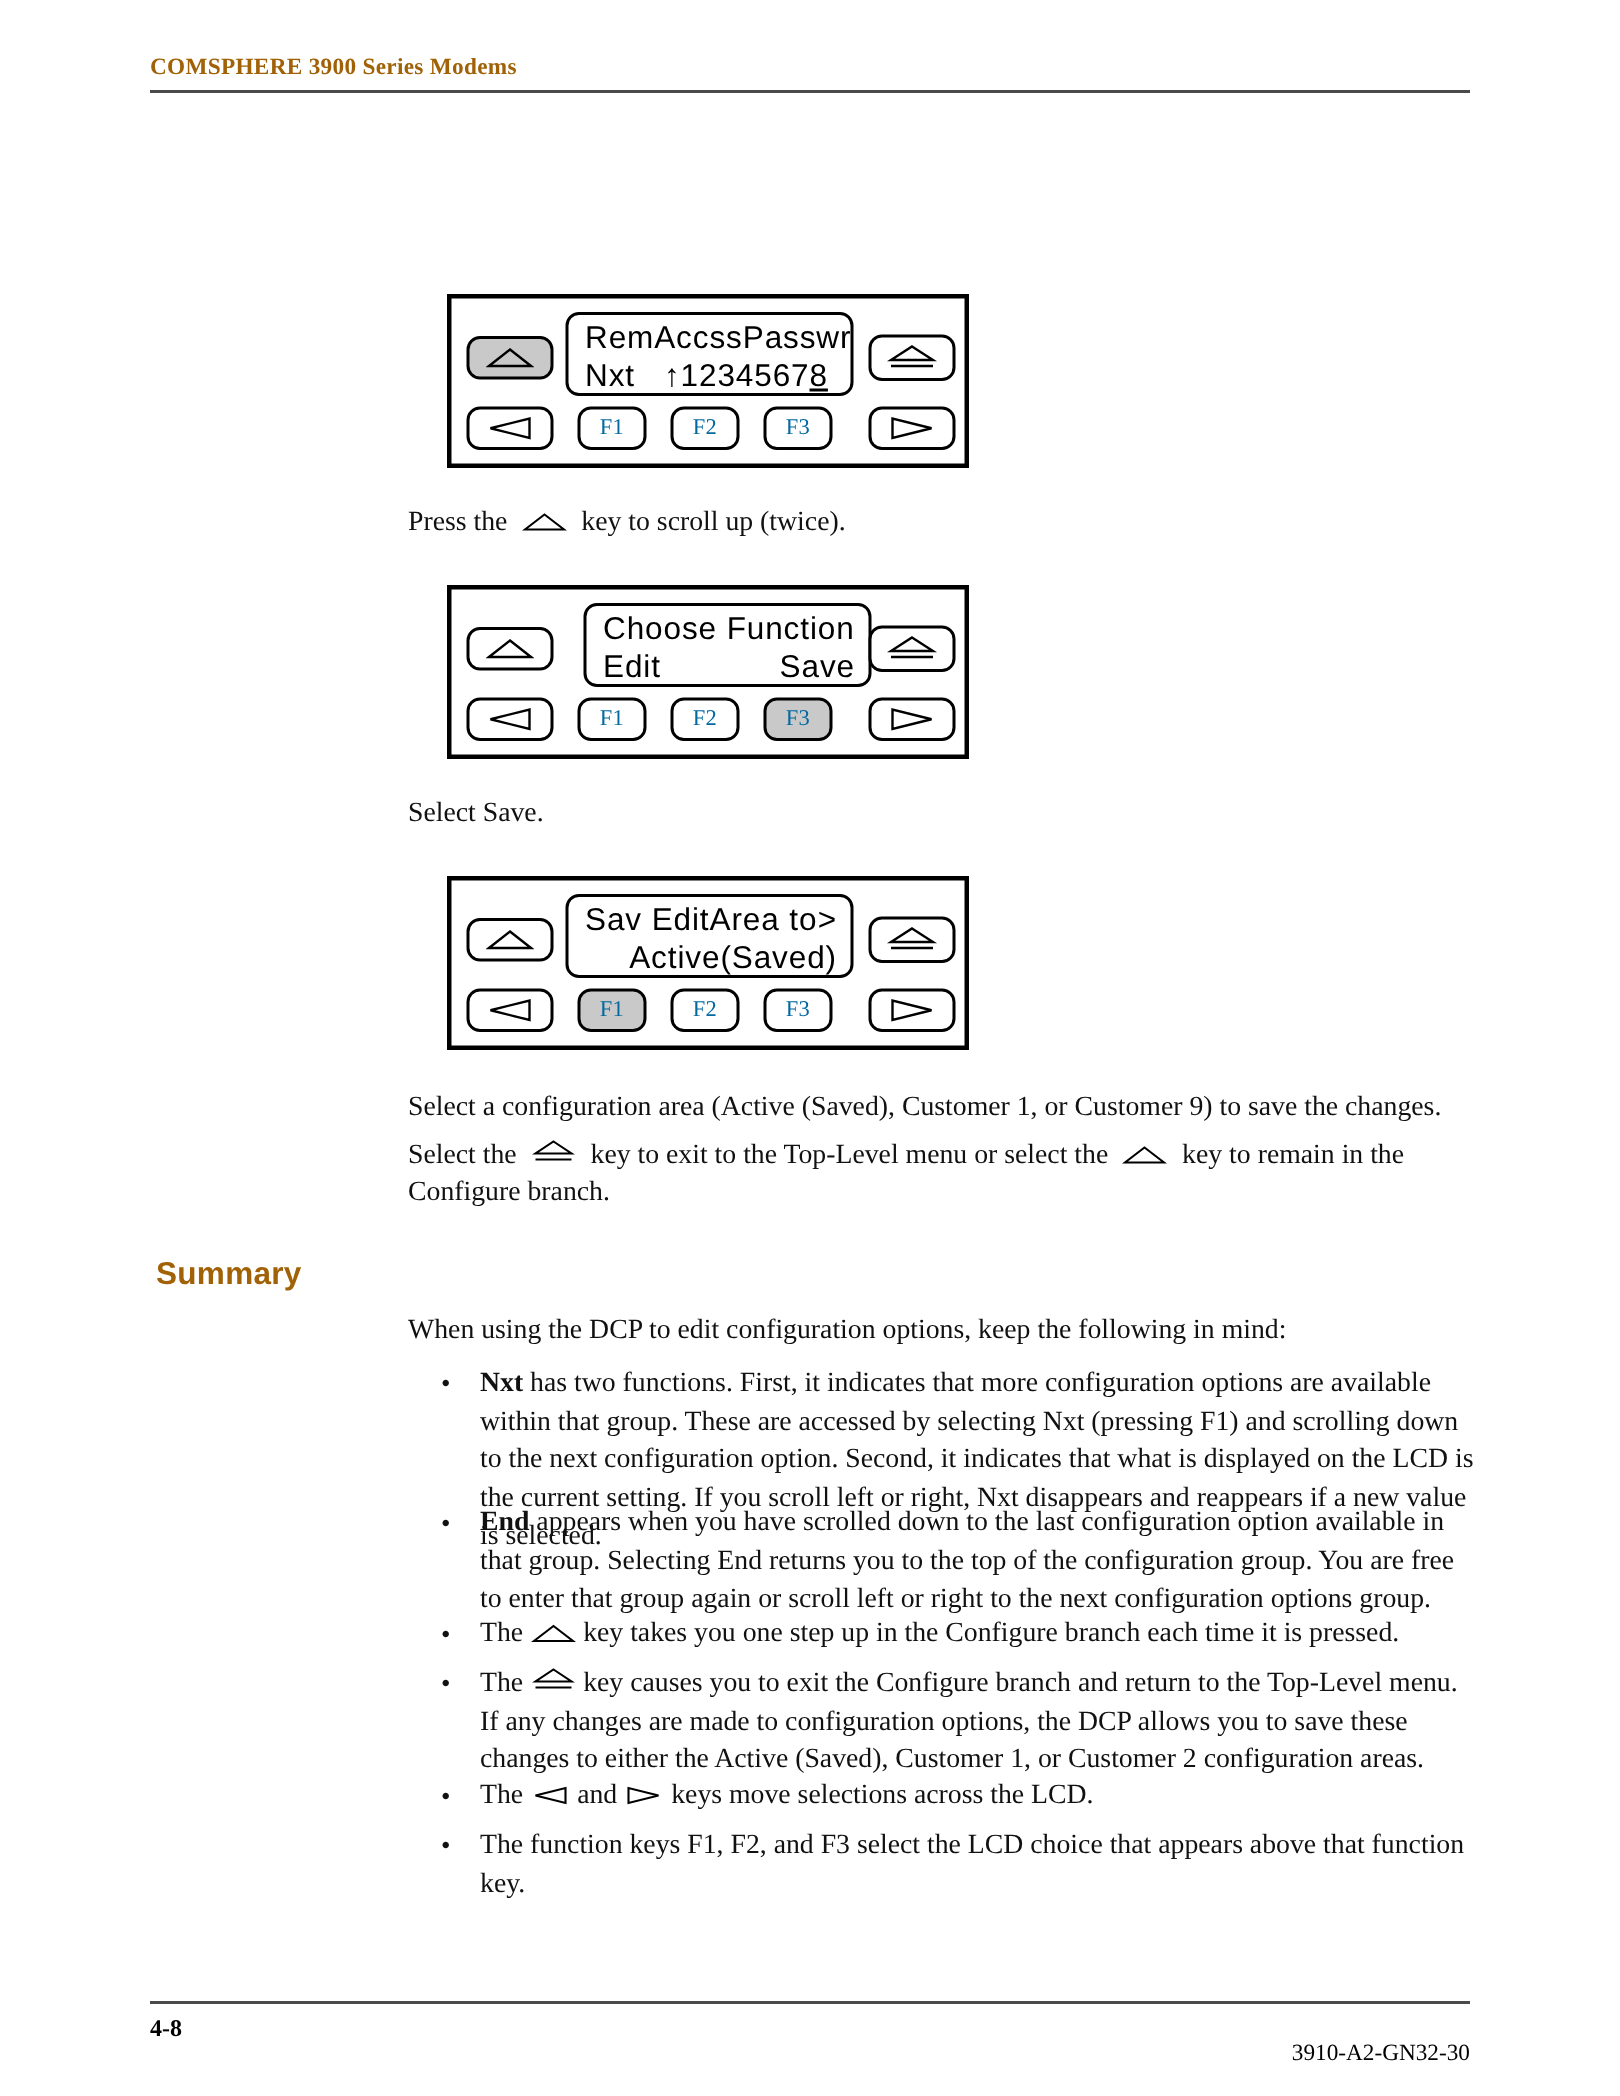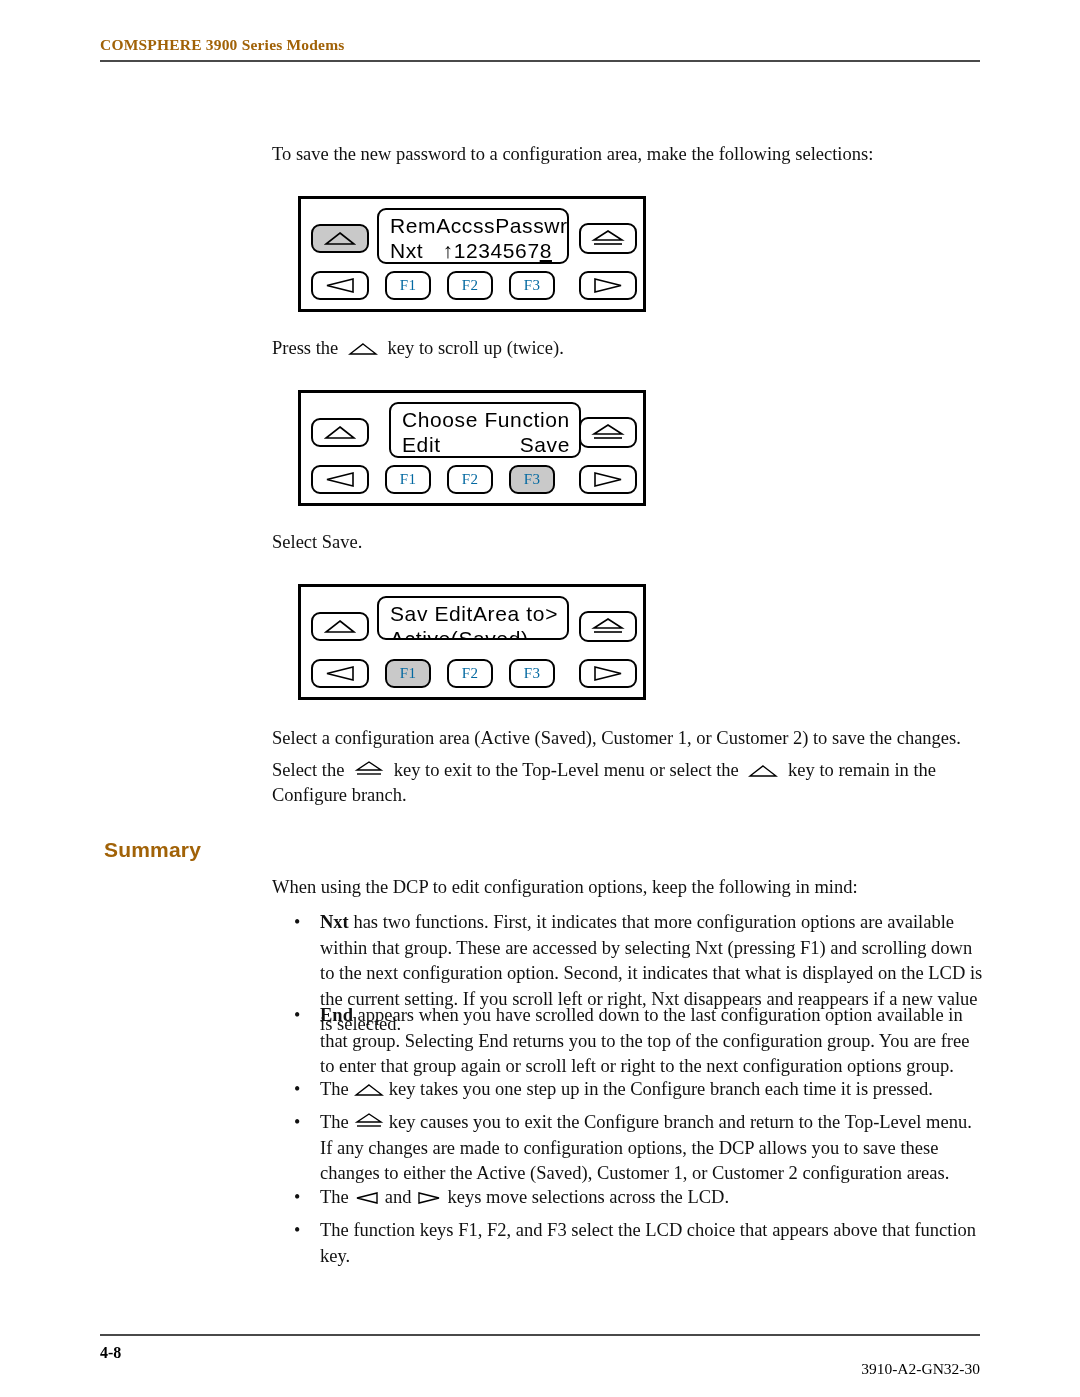--- a/index.html
+++ b/index.html
@@ -187,21 +187,20 @@
 </head>
 <body>
 
 <div class="page">
 
   <div class="header">
     <div class="header-title">COMSPHERE 3900 Series Modems</div>
     <div class="header-rule"></div>
   </div>
 
-  <div class="body-text indent-1" style="top:142px;">To save the new password to a configuration area, make the following selections:</div>
 
   <div class="dcp" style="left:298px; top:196px; width:348px; height:116px;">
     <div class="dcp-inner">
 
       <div class="lcd" style="left:76px; top:9px; width:192px; height:56px;">
         <div class="lcd-line">RemAccssPasswrd:</div>
         <div class="lcd-line"><span>Nxt   ↑1234567</span><span class="u">8</span></div>
       </div>
 
       <div class="key hl" style="left:10px; top:25px; width:58px; height:29px;">
@@ -306,21 +305,21 @@
       <div class="key hl" style="left:208px; top:72px; width:46px; height:29px;">
         <span class="key-label">F3</span>
       </div>
     </div>
   </div>
 
   <div class="body-text indent-1" style="top:530px;">Select Save.</div>
 
   <div class="dcp" style="left:298px; top:584px; width:348px; height:116px;">
     <div class="dcp-inner">
-      <div class="lcd" style="left:76px; top:9px; width:192px; height:44px;">
+      <div class="lcd" style="left:76px; top:9px; width:192px; height:56px;text-align:right;">
         <div class="lcd-line" style="display:flex; justify-content:space-between;">
           <span>Sav EditArea to</span>
           <span>&gt;</span>
         </div>
         <div class="lcd-line">Active(Saved)</div>
       </div>
       <div class="key" style="left:10px; top:25px; width:58px; height:29px;">
         <span>
           <svg width="32" height="15" viewBox="0 0 32 15">
               <polygon points="16,2 30,13 2,13" fill="none" stroke="#000" stroke-width="1.6"></polygon>
@@ -354,21 +353,21 @@
       </div>
       <div class="key" style="left:146px; top:72px; width:46px; height:29px;">
         <span class="key-label">F2</span>
       </div>
       <div class="key" style="left:208px; top:72px; width:46px; height:29px;">
         <span class="key-label">F3</span>
       </div>
     </div>
   </div>
 
-  <div class="body-text indent-1" style="top:726px;">Select a configuration area (Active (Saved), Customer 1, or Customer 2) to save the changes.</div>
+  <div class="body-text indent-1" style="top:726px;">Select a configuration area (Active (Saved), Customer 1, or Customer 9) to save the changes.</div>
 
   <div class="body-text indent-1" style="top:758px;">
     <span>Select the</span>
     <span class="glyph">
       <svg width="30" height="18" viewBox="0 0 30 18">
           <polygon points="15,2 27,10 3,10" fill="none" stroke="#000" stroke-width="1.4"></polygon>
           <line x1="3" y1="14" x2="27" y2="14" stroke="#000" stroke-width="1.4"></line>
         </svg>
     </span>
     <span>key to exit to the Top-Level menu or select the</span>

